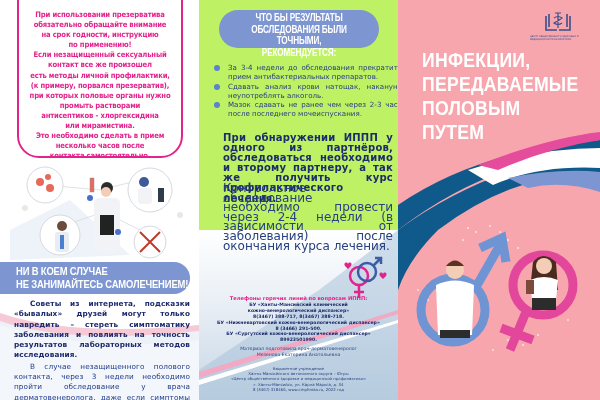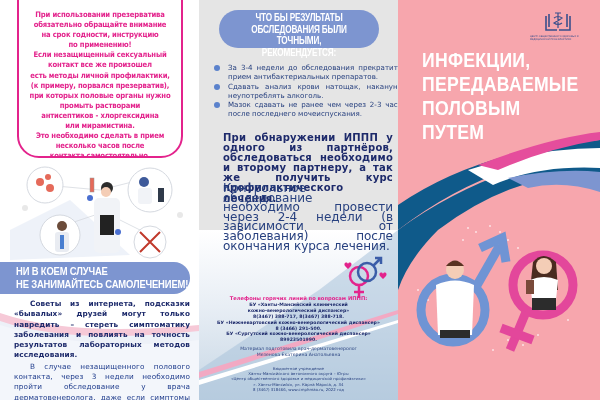--- a/index.html
+++ b/index.html
@@ -1,19 +1,19 @@
 <!DOCTYPE html>
 <html><head>
 <meta charset="utf-8">
 <style>
   html, body { margin:0; padding:0; }
   body { width:600px; height:400px; overflow:hidden; position:relative; background:#ffffff; font-family:"DejaVu Sans", sans-serif; }
   .panel { position:absolute; top:0; height:400px; overflow:hidden;padding-left:40px; }
   #left { left:0; width:199px; background:#ffffff; }
-  #mid { left:199px; width:199px; background:#e5e5e5; }
+  #mid { left:199px; width:199px; background:#bef264; }
   #right { left:398px; width:202px; background:#f7a6ad; }
 
   
   .pink-box { position:absolute; left:17px; top:-12px; width:166px; height:170px; border:2px solid #e3238c; border-radius:0 0 22px 22px; box-sizing:border-box; }
   .pink-text { position:absolute; left:20px; top:10px; width:160px; text-align:center; color:#e3238c; font-weight:bold; font-size:7.6px; line-height:10.1px; font-family:"DejaVu Sans Condensed","DejaVu Sans", sans-serif; letter-spacing:-0.15px; }
   .lab-ill { position:absolute; left:10px; top:160px; width:180px; height:100px; }
   .banner-left { position:absolute; left:0; top:262px; width:190px; height:32px; background:#7d95d0; border-radius:0 16px 16px 0; }
   .banner-left-text { position:absolute; left:16px; top:265px; color:#ffffff; font-family:"Liberation Sans Narrow","Liberation Sans", sans-serif; font-weight:bold; font-size:11.5px; line-height:13px; letter-spacing:-0.2px; transform:scaleX(0.82); transform-origin:left top; white-space:nowrap; }
   .wave-left { position:absolute; left:0; top:295px; width:199px; height:105px; }
   .left-body { position:absolute; left:14px; top:299px; width:176px; font-size:7.3px; line-height:10.3px; color:#1d2a6b; text-align:justify; letter-spacing:0.1px; }

